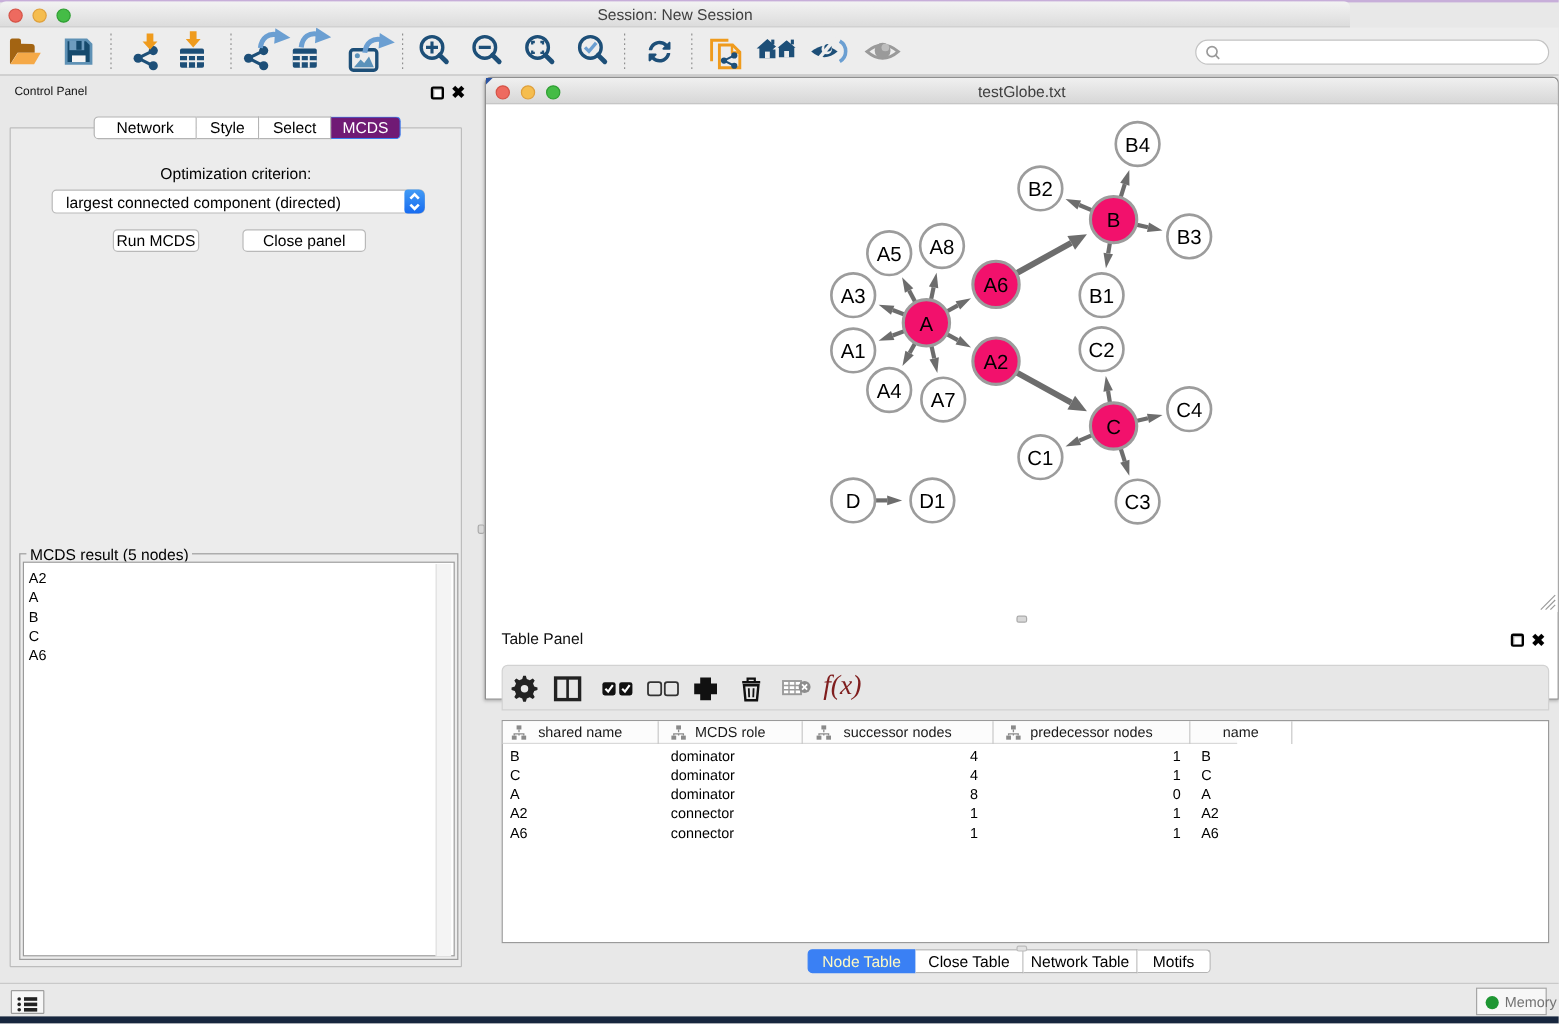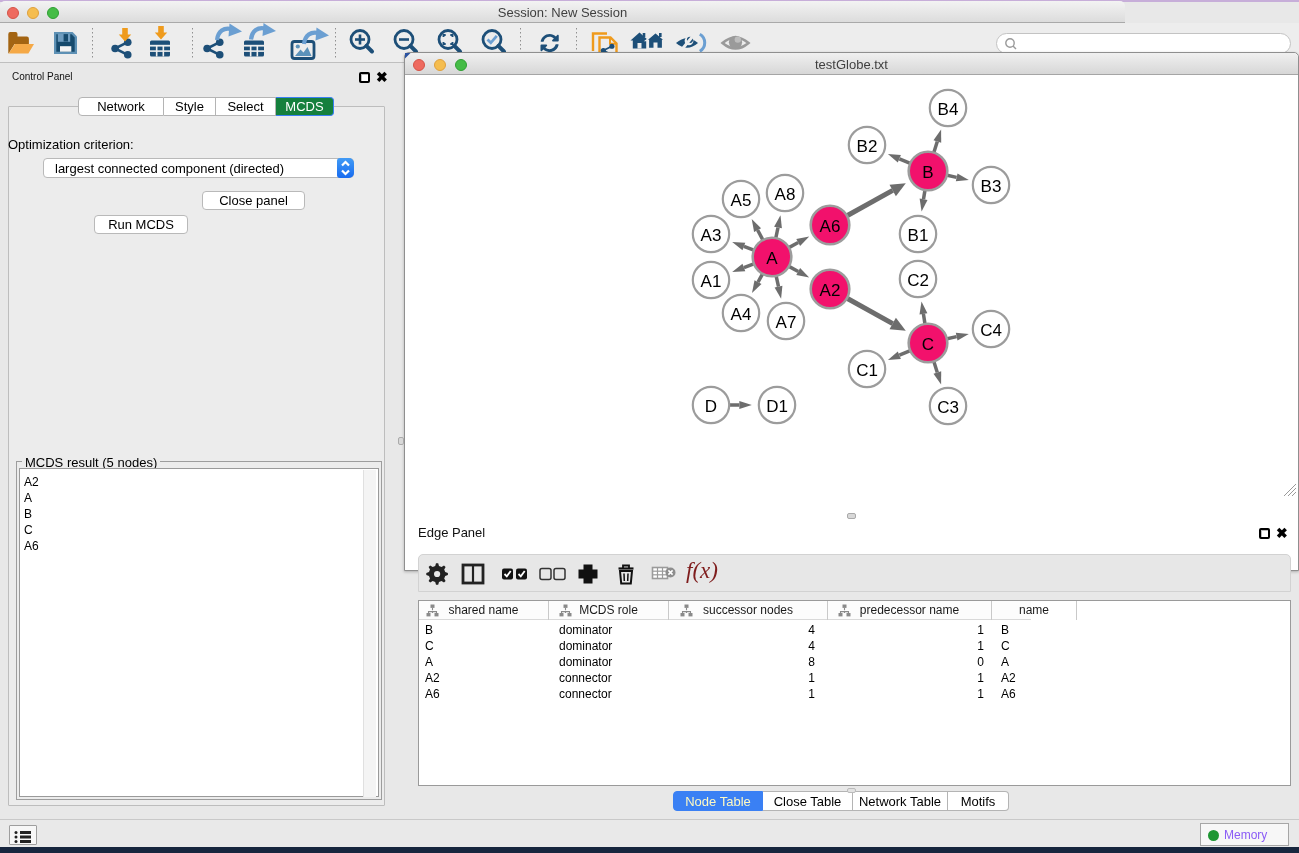--- a/index.html
+++ b/index.html
@@ -28,42 +28,42 @@
 
 #cp-title { left:12px; top:71px; font-size:10px; color:#111; }
 #cp-max { left:359px; top:72px; width:11px; height:11px; border:2px solid #000; border-radius:2px; background:#fff; box-shadow:inset 1px 1px 0 #bbb; }
 #cp-close { left:376px; top:69px; font-size:14px; font-weight:bold; color:#000; }
 #cp-body { left:8px; top:106px; width:377px; height:700px; border:1px solid #bdbdbd; background:#ececec; border-radius:1px; }
 #cp-tabs { left:78px; top:97px; height:19px; display:flex; }
 .cptab { height:19px; border:1px solid #b4b4b4; border-left:none; background:#fff;
   font-size:13px; color:#000; display:flex; align-items:center; justify-content:center; }
 .cptab.first { border-left:1px solid #b4b4b4; border-radius:4px 0 0 4px; }
 .cptab.last { border-radius:0 4px 4px 0; }
-.cptab.sel { background:#15803d; color:#fff; border-color:#3a80f4; }
-
-#opt-label { left:8px; top:137px; width:377px; font-size:13px; color:#000; }
+.cptab.sel { background:#701a75; color:#fff; border-color:#3a80f4; }
+
+#opt-label { left:8px; top:137px; width:377px; text-align:center; font-size:13px; color:#000; }
 #dropdown { left:43px; top:158px; width:311px; height:20px; background:#fff;
   border:1px solid #b9b9b9; border-radius:4px; font-size:13px; color:#000; }
 #dropdown .txt { position:absolute; left:11px; top:2px; }
 #dd-btn { position:absolute; right:-1px; top:-1px; width:17px; height:20px;
   background:linear-gradient(#429bf5,#176bf0); border-radius:3px 5px 5px 3px; }
 
 .btn { position:absolute; height:19px; background:#fff; border:1px solid #b9b9b9;
   border-radius:4px; font-size:13px; color:#000; text-align:center; line-height:17px; }
-#btn-run { left:94px; top:191px; width:94px;margin-top:24px; }
+#btn-run { left:94px; top:191px; width:72px; }
 #btn-close { left:202px; top:191px; width:103px; }
 
 #mcds-group { left:16px; top:461px; width:366px; height:339px; border:1px solid #9d9d9d; background:#ececec; }
 #mcds-label { left:22px; top:455px; background:#ececec; padding:0 3px; font-size:13px; color:#000; }
 #mcds-list { left:19px; top:468px; width:360px; height:329px; background:#fff; border:1px solid #9a9a9a; font-size:12px; color:#000; }
 #mcds-list .item { padding-left:4px; height:16px; line-height:16px; }
 #mcds-scroll { position:absolute; right:2px; top:1px; width:13px; height:327px; background:#f4f4f4; border-left:1px solid #e0e0e0; }
 
 
-#netwin { left:404px; top:52px; width:895px; height:519px; background:#fff;
+#netwin { left:404px; top:64px; width:895px; height:519px; background:#fff;
   border:1px solid #8f8f8f; border-radius:5px 5px 0 0; box-shadow:0 1px 3px rgba(0,0,0,0.25);padding-left:37px; }
 #net-titlebar { position:absolute; left:0; top:0; width:100%; height:22px;
   background:linear-gradient(#f0f0f0,#d7d7d7); border-bottom:1px solid #a5a5a5; border-radius:5px 5px 0 0; }
 #net-titlebar .title { position:absolute; left:0; right:0; top:4px; text-align:center; font-size:13px; color:#3f3f3f; }
 #net-titlebar .r { left:8px;  background:#ee6a5f; border:0.5px solid #d55347; }
 #net-titlebar .y { left:29px; background:#f5bd4f; border:0.5px solid #dfa03c; }
 #net-titlebar .g { left:50px; background:#45bc46; border:0.5px solid #2f9f33; }
 #net-canvas { position:absolute; left:1px; top:23px; width:892px; height:422px; background:#fff; }
 
 
@@ -81,21 +81,21 @@
 #tp-tabs { left:673px; top:791px; height:20px; display:flex; }
 .tptab { height:20px; border:1px solid #b4b4b4; border-left:none; background:#fff;
   font-size:13px; color:#000; display:flex; align-items:center; justify-content:center; }
 .tptab.first { border-left:1px solid #b4b4b4; border-radius:4px 0 0 4px; }
 .tptab.last { border-radius:0 4px 4px 0; }
 .tptab.sel { background:#3a80f4; color:#fef9c3; border-color:#3a80f4; }
 
 
 #statusbar { left:0; top:819px; width:1299px; height:28px; background:#e9e9e9; border-top:1px solid #c9c9c9; }
 #st-listbtn { position:absolute; left:9px; top:5px; width:28px; height:20px; background:#f7f7f7; border:1px solid #9e9e9e; border-radius:1px; }
-#st-mem { position:absolute; right:10px; top:3px; width:89px; height:23px; background:#f7f7f7; border:1px solid #a6a6a6; border-radius:0; font-size:12px; color:#8b5cf6; }
+#st-mem { position:absolute; right:10px; top:3px; width:59px; height:23px; background:#f7f7f7; border:1px solid #a6a6a6; border-radius:0; font-size:12px; color:#737373; }
 #st-mem .dot { position:absolute; left:7px; top:6px; width:11px; height:11px; border-radius:50%; background:#1e9633; }
 #st-mem .t { position:absolute; left:23px; top:4px; }
 #navy { left:0; top:847px; width:1299px; height:6px; background:#17263e; }
 </style>
 </head>
 <body>
 <div id="purpletop" class="abs"></div>
 <div id="titlebar" class="abs">
   <div class="tl r"></div>
     <div class="tl y"></div>
@@ -329,21 +329,21 @@
   <svg width="16" height="16" viewBox="0 0 16 16" style="position:absolute;right:1px;bottom:1px">
         <g stroke="#9a9a9a" stroke-width="1">
           <line x1="15" y1="3" x2="3" y2="15"></line>
           <line x1="15" y1="7" x2="7" y2="15"></line>
           <line x1="15" y1="11" x2="11" y2="15"></line>
         </g>
       </svg>
     </div>
 </div>
 
-<div id="tp-title" class="abs">Edge Panel</div>
+<div id="tp-title" class="abs">Table Panel</div>
 <div id="tp-max" class="abs"></div>
 <div id="tp-close" class="abs">✖</div>
 <div id="tp-toolbar" class="abs">
     <svg width="873" height="38" viewBox="0 0 873 38" style="position:absolute;left:0;top:0">
       <g>
 <path d="M 18 10.5 L 20.2 10.5 L 21 13.2 L 23.5 14.2 L 26 12.8 L 27.6 14.4 L 26.2 16.9 L 27.2 19.4 L 29.9 20.2 L 29.9 22.4 L 27.2 23.2 L 26.2 25.7 L 27.6 28.2 L 26 29.8 L 23.5 28.4 L 21 29.4 L 20.2 32.1 L 18 32.1 L 17.2 29.4 L 14.7 28.4 L 12.2 29.8 L 10.6 28.2 L 12 25.7 L 11 23.2 L 8.3 22.4 L 8.3 20.2 L 11 19.4 L 12 16.9 L 10.6 14.4 L 12.2 12.8 L 14.7 14.2 L 17.2 13.2 Z" fill="#222" transform="translate(-1,-2.3)"></path>
 <circle cx="18.1" cy="19" r="3.1" fill="#e7e7e7"></circle>
 </g>
       <rect x="44" y="10" width="20" height="18" fill="none" stroke="#222" stroke-width="2.8"></rect>
       <line x1="54" y1="10" x2="54" y2="28" stroke="#222" stroke-width="2.2"></line>
@@ -402,21 +402,21 @@
       <div class="th" style="left:0;width:130px">
         <div class="lbl">shared name</div>
       </div>
     <div class="th" style="left:130px;width:120px">
         <div class="lbl">MCDS role</div>
       </div>
     <div class="th" style="left:250px;width:159px">
         <div class="lbl">successor nodes</div>
       </div>
     <div class="th" style="left:409px;width:164px">
-        <div class="lbl">predecessor name</div>
+        <div class="lbl">predecessor nodes</div>
       </div>
     <div class="th" style="left:573px;width:85px">
         <div class="lbl">name</div>
       </div>
   </div>
   <div class="td" style="left:6px;top:21px">B</div>
     <div class="td" style="left:140px;top:21px">dominator</div>
     <div class="td" style="left:250px;top:21px;width:146px;text-align:right">4</div>
     <div class="td" style="left:409px;top:21px;width:156px;text-align:right">1</div>
     <div class="td" style="left:582px;top:21px">B</div>

